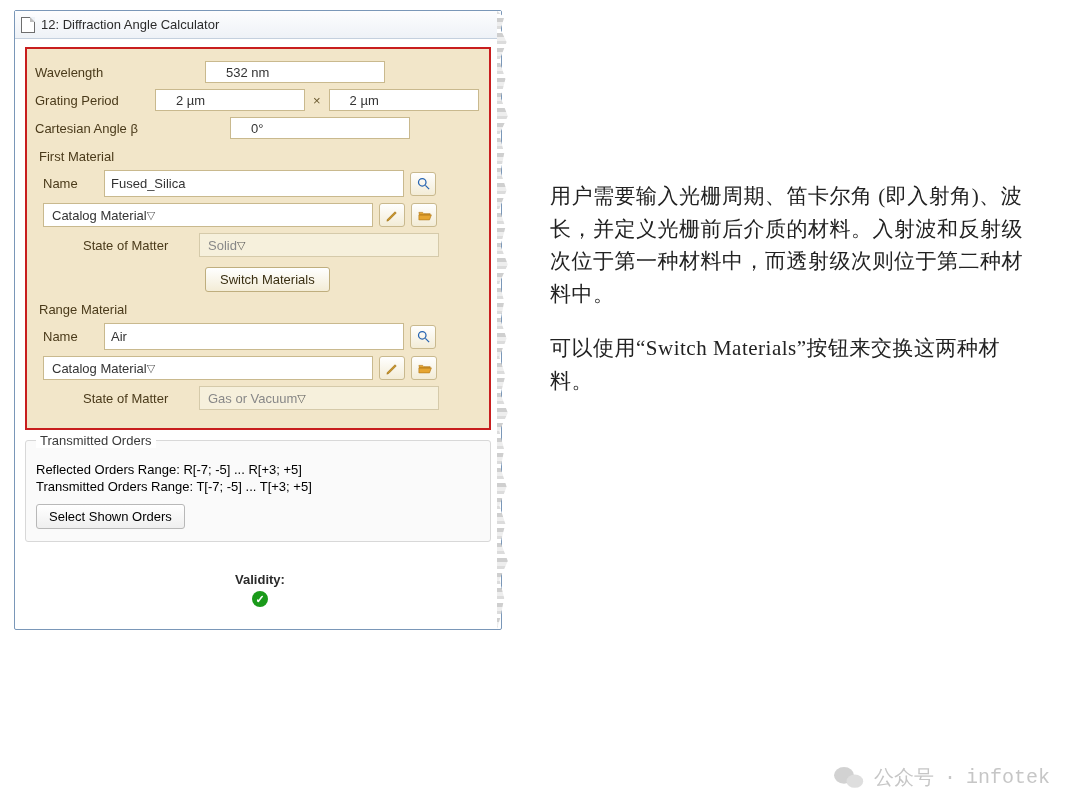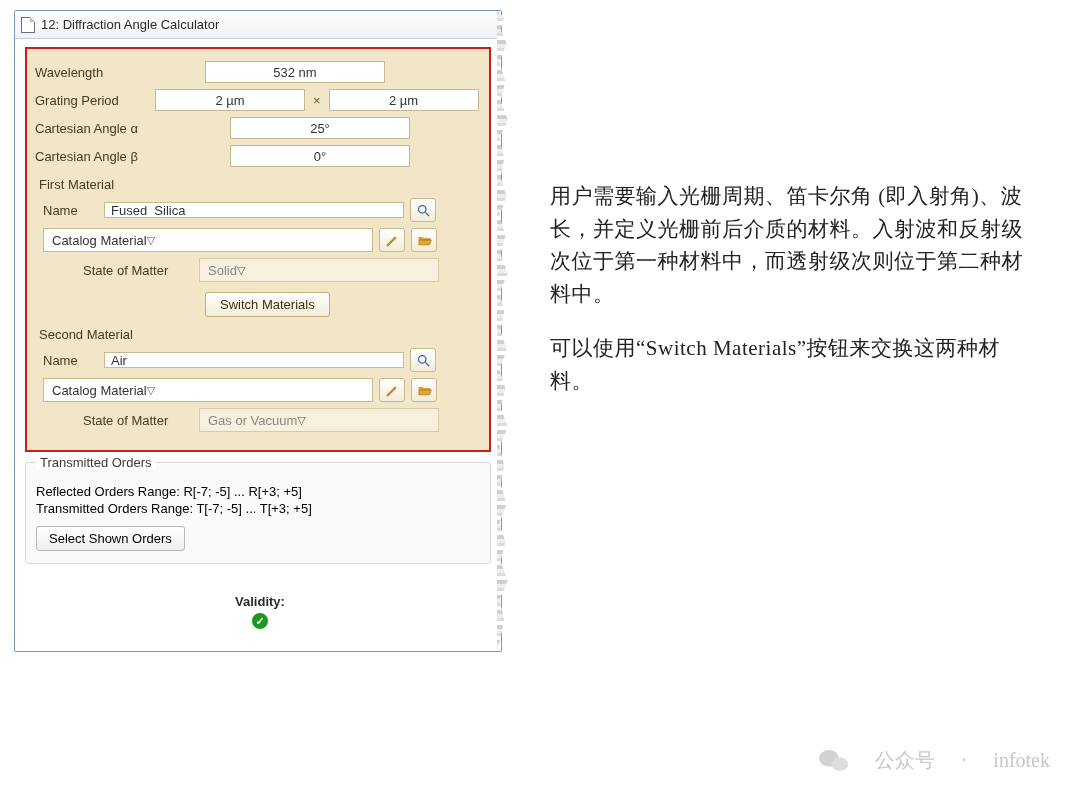--- a/index.html
+++ b/index.html
@@ -87,22 +87,22 @@
     align-items: center;
     margin: 6px 0;
     color: #4a3a1a;
     font-size: 13px;
   }
   .form-row .lbl { flex: 0 0 120px; }
   .num-field {
     height: 22px;
     border: 1px solid #c9b98e;
     background: #fff;
-    text-align: center;
-    padding: 0 6px;
+    text-align: left;
+    padding: 0 20px;
     font: inherit;
     color: #333;
   }
   .wavelength-row .num-field { width: 180px; margin-left: auto; margin-right: 96px;}
   .period-row .lbl { flex: 0 0 120px; }
   .period-row .num-field { width: 150px; }
   .period-row .times { margin: 0 8px; color:#6b5a30;}
   .alpha-row .num-field, .beta-row .num-field { width: 180px; margin-left: 55px;}
 
   .group-label {
@@ -114,21 +114,21 @@
     padding-left: 8px;
   }
   .mat-row {
     display: flex;
     align-items: center;
     gap: 6px;
     margin: 6px 0;
   }
   .mat-row .lbl { flex: 0 0 55px; color:#4a3a1a; }
   .text-field {
-    height: 16px;
+    height: 27px;
     border: 1px solid #c9b98e;
     background: #fff;
     padding: 0 6px;
     font: inherit;
     color:#333;
   }
   .mat-name { width: 300px; }
   .icon-btn {
     width: 26px; height: 24px;
     border: 1px solid #c9b98e;
@@ -220,25 +220,25 @@
     line-height: 1.55;
     color: #222;
     letter-spacing: 0.5px;
   }
   .side-text p { margin: 0 0 22px 0; }
 
   
   .watermark {
     position: absolute;
     right: 30px;
-    bottom: 37px;
-    display:flex; align-items:center; gap:26px;
+    bottom: 20px;
+    display:flex; align-items:center; gap:10px;
     color:#b8b8b8;
     font-size: 20px;
-    font-family: Liberation Serif, serif;
+    font-family: Liberation Mono, monospace;
     opacity: 0.8;
   }
   .watermark svg { width:30px; height:28px; fill:#c7c7c7; }
 </style>
 </head>
 <body>
 
 <div class="page">
 
   <div class="app-window">
@@ -257,24 +257,20 @@
           <input class="num-field" value="532 nm" style="">
         </div>
 
         <div class="form-row period-row">
           <span class="lbl">Grating Period</span>
           <input class="num-field" value="2 µm" style="">
           <span class="times">×</span>
           <input class="num-field" value="2 µm" style="">
         </div>
 
-        <div class="form-row alpha-row">
-          <span class="lbl" style="flex:0 0 140px">Cartesian Angle α</span>
-          <input class="num-field" value="25°" style="">
-        </div>
 
         <div class="form-row beta-row">
           <span class="lbl" style="flex:0 0 140px">Cartesian Angle β</span>
           <input class="num-field" value="0°" style="">
         </div>
 
         <div class="group-label">First Material</div>
         <div class="mat-block">
           <div class="mat-row">
             <span class="lbl">Name</span>
@@ -306,21 +302,21 @@
             <span class="lbl">State of Matter</span>
             <div class="combo state-combo">
               <span>Solid</span>
               <span class="chev">▽</span>
             </div>
           </div>
         </div>
 
         <button class="switch-btn">Switch Materials</button>
 
-        <div class="group-label">Second Material</div>
+        <div class="group-label">Range Material</div>
         <div class="mat-block">
           <div class="mat-row">
             <span class="lbl">Name</span>
             <input class="text-field mat-name" value="Air" style="">
             <span class="icon-btn">
               <svg viewBox="0 0 24 24">
                   <circle cx="10" cy="10" r="6" fill="none" stroke="#2563b0" stroke-width="2"></circle>
                   <line x1="15" y1="15" x2="21" y2="21" stroke="#2563b0" stroke-width="2"></line>
                 </svg>
             </span>

